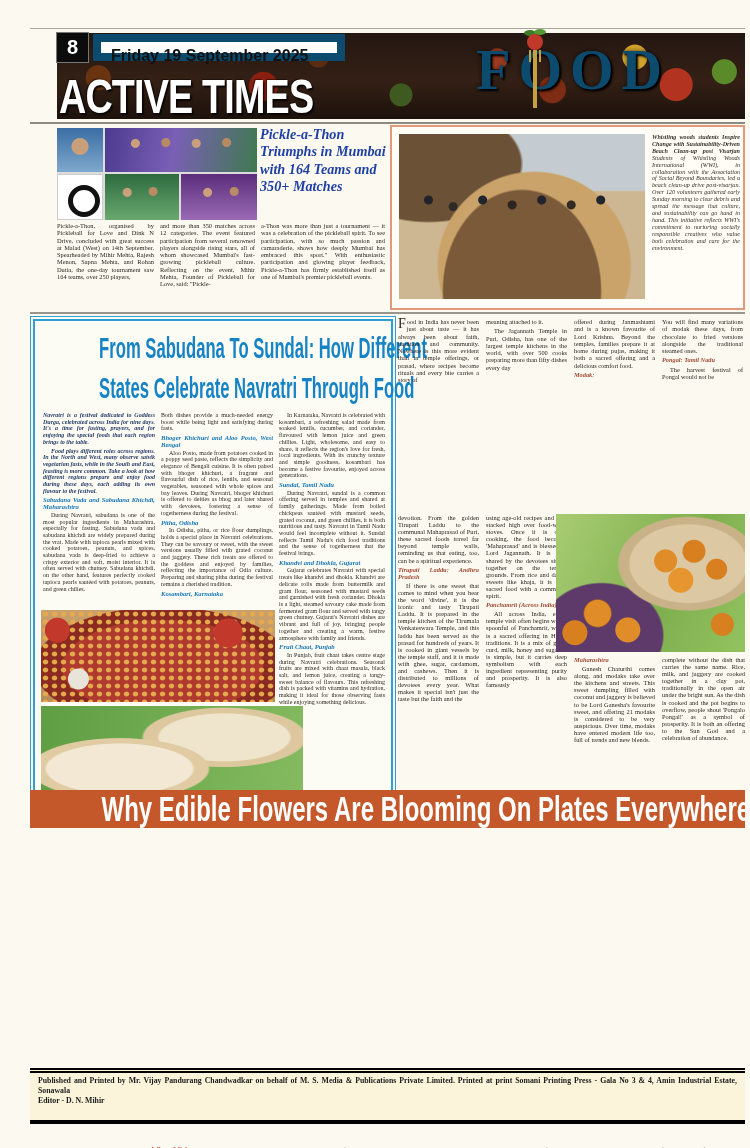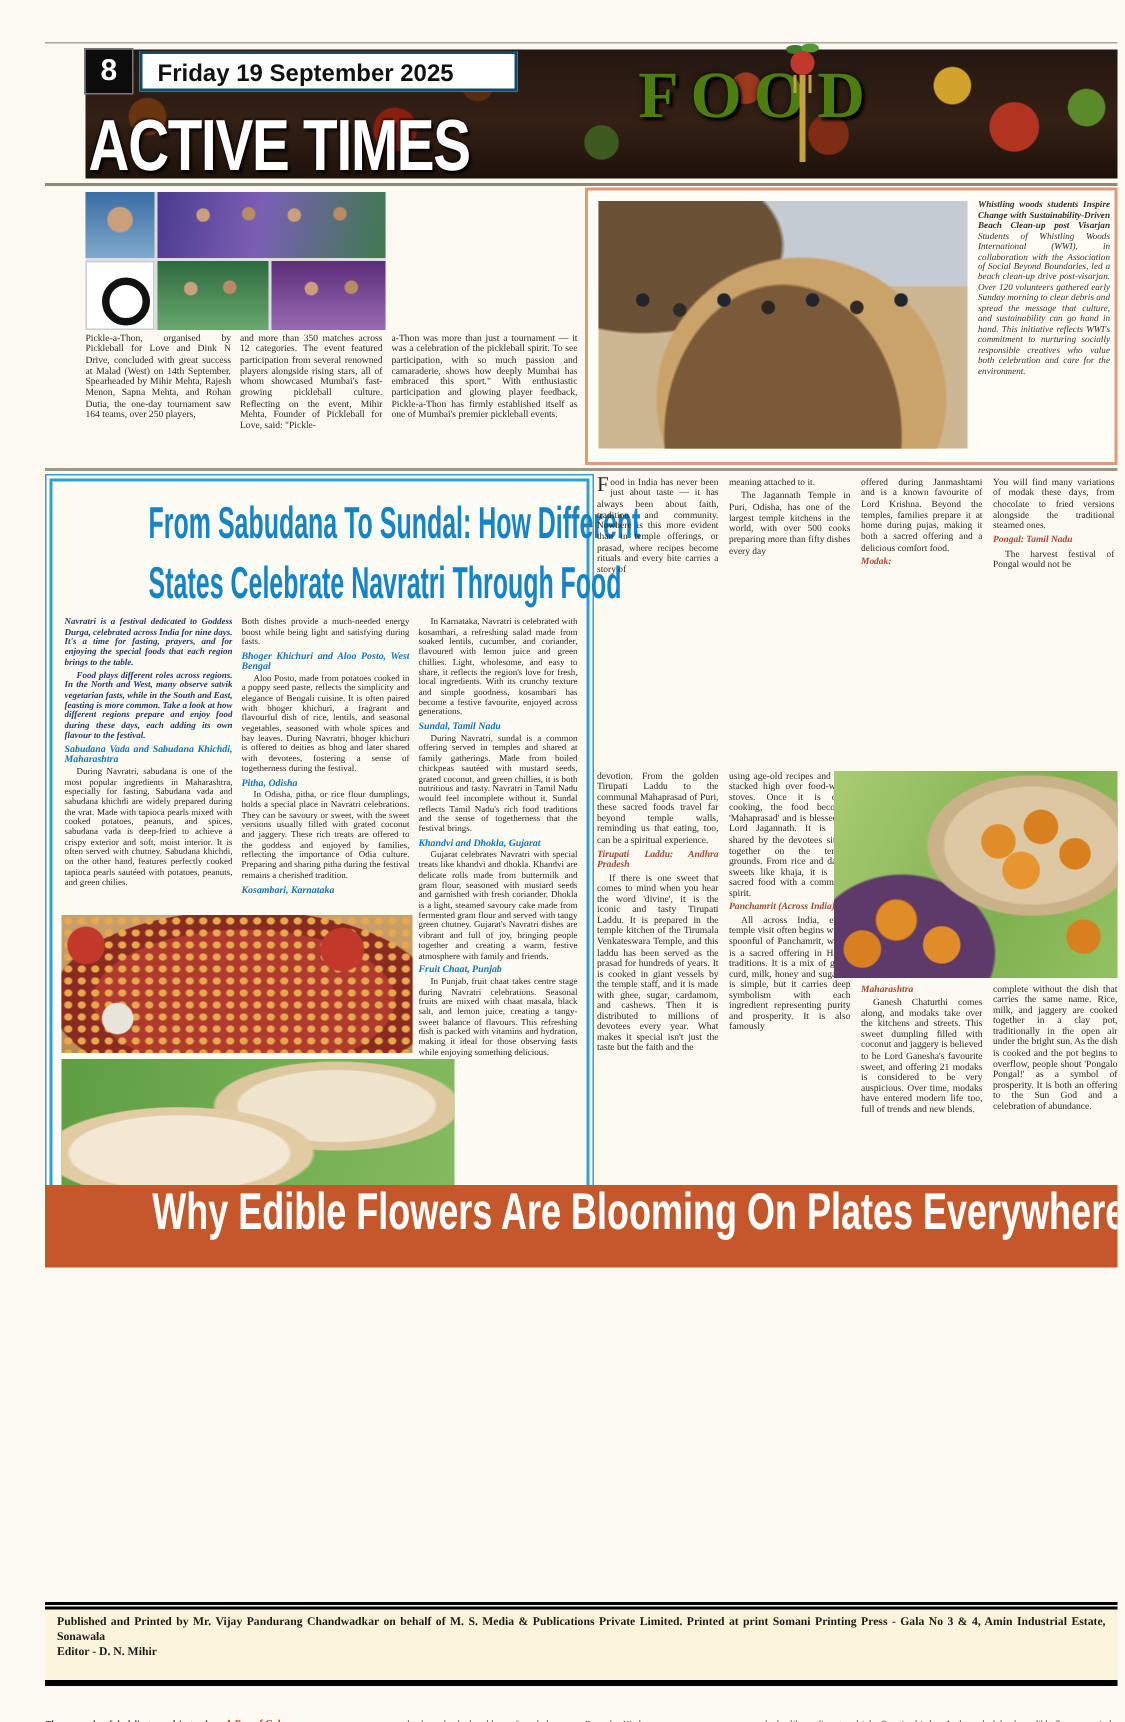--- a/index.html
+++ b/index.html
@@ -20,30 +20,30 @@
       radial-gradient(circle at 64% 30%, #9c3a1e 0 10px, transparent 11px),
       radial-gradient(circle at 30% 62%, #8a1f10 0 14px, transparent 15px),
       radial-gradient(circle at 38% 28%, #5a2d12 0 10px, transparent 11px),
       radial-gradient(circle at 50% 72%, #3f5a20 0 11px, transparent 12px),
       radial-gradient(circle at 97% 45%, #5a8a2a 0 12px, transparent 13px),
       radial-gradient(circle at 6% 52%, #6b3410 0 12px, transparent 13px),
       linear-gradient(180deg,#241712,#342015 55%,#1d120c);}
   .pagenum{left:57px;top:33px;width:31px;height:29px;background:#0c0c0c;color:#fff;
     font-family:"Liberation Sans",sans-serif;font-weight:bold;font-size:20px;line-height:29px;
     text-align:center;outline:1px solid #777;z-index:4;}
-  .datebox{left:93px;top:34px;width:252px;height:27px;background:#fff;border:2px solid #0c4a6e;
+  .datebox{left:93px;top:34px;width:252px;height:27px;background:#fff;border:8px solid #0c4a6e;
     font-family:"Liberation Sans",sans-serif;font-weight:bold;font-size:16px;line-height:27px;
     padding-left:10px;box-sizing:border-box;z-index:4;color:#111;}
   .brand{left:59px;top:68px;z-index:3;color:#fff;font-family:"Liberation Sans",sans-serif;
     font-weight:bold;font-size:46px;letter-spacing:-1px;white-space:nowrap;
     transform:scaleX(.82) scaleY(1.05);transform-origin:left top;
     text-shadow:2px 2px 2px rgba(0,0,0,.85),-1px -1px 1px rgba(0,0,0,.5);}
-  .food-title{left:340px;top:38px;width:330px;z-index:3;text-align:center;
-    font-family:"Liberation Serif",serif;font-weight:bold;font-size:44px;letter-spacing:8px;
-    color:#4d7c0f;text-shadow:2px 2px 2px #000,0 0 4px rgba(0,0,0,.6);}
+  .food-title{left:340px;top:38px;width:330px;z-index:3;text-align:right;
+    font-family:"Liberation Serif",serif;font-weight:bold;font-size:56px;letter-spacing:8px;
+    color:#0c4a6e;text-shadow:2px 2px 2px #000,0 0 4px rgba(0,0,0,.6);}
   .fork-icon{left:520px;top:26px;z-index:5;}
   .rule-header{left:30px;top:122px;width:715px;height:2px;background:#8e8a80;}
 
   
   .collage{left:57px;top:128px;width:200px;height:92px;background:#ddd;z-index:2;}
   .collage div{position:absolute;}
   .tile1{left:0;top:0;width:46px;height:44px;background:
       radial-gradient(circle at 50% 42%, #caa07c 0 8px, transparent 9px),
       linear-gradient(#3b6ea5,#7fa8cc);}
   .tile2{left:48px;top:0;width:152px;height:44px;background:
@@ -136,21 +136,21 @@
       radial-gradient(circle at 88% 80%, #d8801f 0 11px, transparent 12px),
       radial-gradient(circle at 58% 34%, #e08c28 0 11px, transparent 12px),
       radial-gradient(circle at 73% 27%, #d8801f 0 11px, transparent 12px),
       radial-gradient(circle at 66% 48%, #e6952f 0 12px, transparent 13px),
       radial-gradient(circle at 85% 40%, #d8801f 0 10px, transparent 11px),
       radial-gradient(ellipse at 70% 36%, #dcc9a4 0 31%, #c9b288 32% 37%, transparent 38%),
       radial-gradient(ellipse at 24% 88%, #5e3a6b 0 30%, transparent 31%),
       linear-gradient(115deg,#a8cc72,#7fb04f 60%,#94c260);}
 
   
-  .flowers-band{left:30px;top:790px;width:715px;height:55px;background:#c4582a;overflow:hidden;}
+  .flowers-band{left:30px;top:790px;width:715px;height:38px;background:#c4582a;overflow:hidden;}
   .band-text{width:715px;text-align:center;color:#fff;font-family:"Liberation Sans",sans-serif;
     font-weight:bold;font-size:30px;line-height:38px;white-space:nowrap;
     transform:scaleX(.8) scaleY(1.15);transform-origin:center;}
   .flowers-body{left:30px;top:834px;width:715px;height:228px;position:relative;}
   .fcol{position:absolute;top:0;width:111px;overflow:hidden;text-align:justify;font-size:6.2px;line-height:7px;}
   .fc1{left:0;height:74px;font-weight:bold;font-style:italic;color:#1c1c1c;}
   .fc2{left:120px;height:74px;}
   .fc3{left:240px;height:228px;}
   .fc4{left:360px;height:58px;}
   .fc5{left:480px;height:58px;}
@@ -188,20 +188,21 @@
     <div class="tile1"></div>
     <div class="tile2"></div>
     <div class="tile3">
         <div class="logo-ring"></div>
       </div>
     <div class="tile4"></div>
     <div class="tile5"></div>
   </div>
   <div class="abs pcol p1">Pickle-a-Thon, organised by Pickleball for Love and Dink N Drive, concluded with great success at Malad (West) on 14th September. Spearheaded by Mihir Mehta, Rajesh Menon, Sapna Mehta, and Rohan Dutia, the one-day tournament saw 164 teams, over 250 players,</div>
   <div class="abs pcol p2">and more than 350 matches across 12 categories. The event featured participation from several renowned players alongside rising stars, all of whom showcased Mumbai's fast-growing pickleball culture. Reflecting on the event, Mihir Mehta, Founder of Pickleball for Love, said: "Pickle-</div>
+  <h2 class="abs pickle-head">Pickle-a-Thon Triumphs in Mumbai with 164 Teams and 350+ Matches</h2>
   <div class="abs pcol p3">a-Thon was more than just a tournament — it was a celebration of the pickleball spirit. To see participation, with so much passion and camaraderie, shows how deeply Mumbai has embraced this sport." With enthusiastic participation and glowing player feedback, Pickle-a-Thon has firmly established itself as one of Mumbai's premier pickleball events.</div>
 
   <div class="abs wbox">
     <div class="wphoto"></div>
     <div class="wtext jt">
       <span class="wlead">Whistling woods students Inspire Change with Sustainability-Driven Beach Clean-up post Visarjan</span>
       <span>Students of Whistling Woods International (WWI), in collaboration with the Association of Social Beyond Boundaries, led a beach clean-up drive post-visarjan. Over 120 volunteers gathered early Sunday morning to clear debris and spread the message that culture, and sustainability can go hand in hand. This initiative reflects WWI's commitment to nurturing socially responsible creatives who value both celebration and care for the environment.</span>
     </div>
   </div>
 

